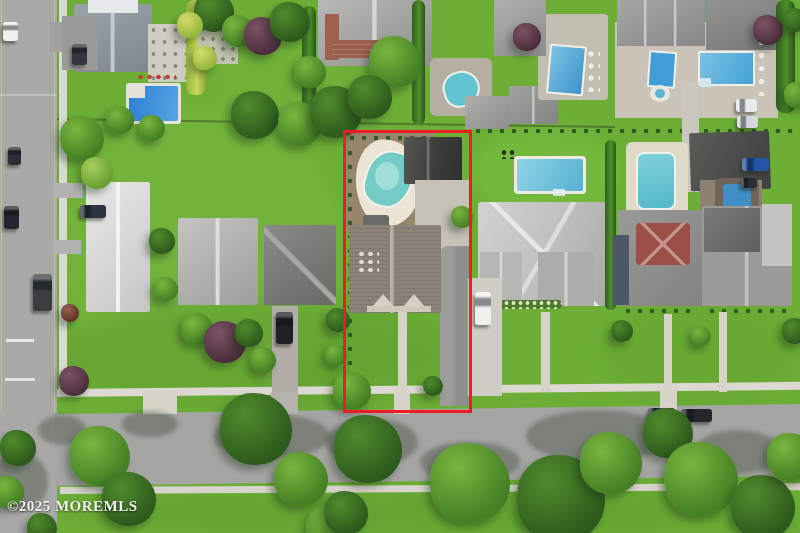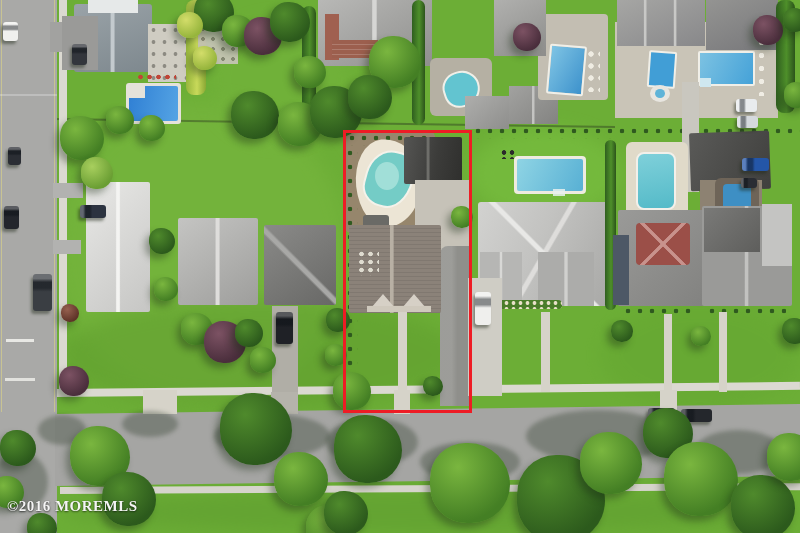--- a/index.html
+++ b/index.html
@@ -223,14 +223,14 @@
       <div class="tree" style="left: 513px; top: 23px; width: 28px; height: 28px; background: radial-gradient(circle at 35% 30%, rgb(124, 82, 99), rgb(74, 46, 60) 72%);"></div>
       <div class="tree" style="left: 753px; top: 15px; width: 30px; height: 30px; background: radial-gradient(circle at 35% 30%, rgb(124, 82, 99), rgb(74, 46, 60) 72%);"></div>
       <div class="tree" style="left: 783px; top: 8px; width: 24px; height: 24px; background: radial-gradient(circle at 35% 30%, rgb(79, 138, 44), rgb(44, 90, 28) 72%);"></div>
       <div class="tree" style="left: 784px; top: 82px; width: 26px; height: 26px; background: radial-gradient(circle at 35% 30%, rgb(122, 182, 63), rgb(68, 127, 36) 72%);"></div>
       <div class="tree" style="left: 177px; top: 12px; width: 26px; height: 26px; background: radial-gradient(circle at 35% 30%, rgb(211, 221, 106), rgb(150, 181, 60) 72%);"></div>
       <div class="tree" style="left: 193px; top: 46px; width: 24px; height: 24px; background: radial-gradient(circle at 35% 30%, rgb(211, 221, 106), rgb(150, 181, 60) 72%);"></div>
     </div>
 
   <div class="abs" style="left:343px;top:130px;width:129px;height:283px;border:3px solid #ee1c25;"></div>
 
-  <div id="watermark">©2016 MOREMLS</div>
+  <div id="watermark">©2025 MOREMLS</div>
 </div>
 
 </body></html>

